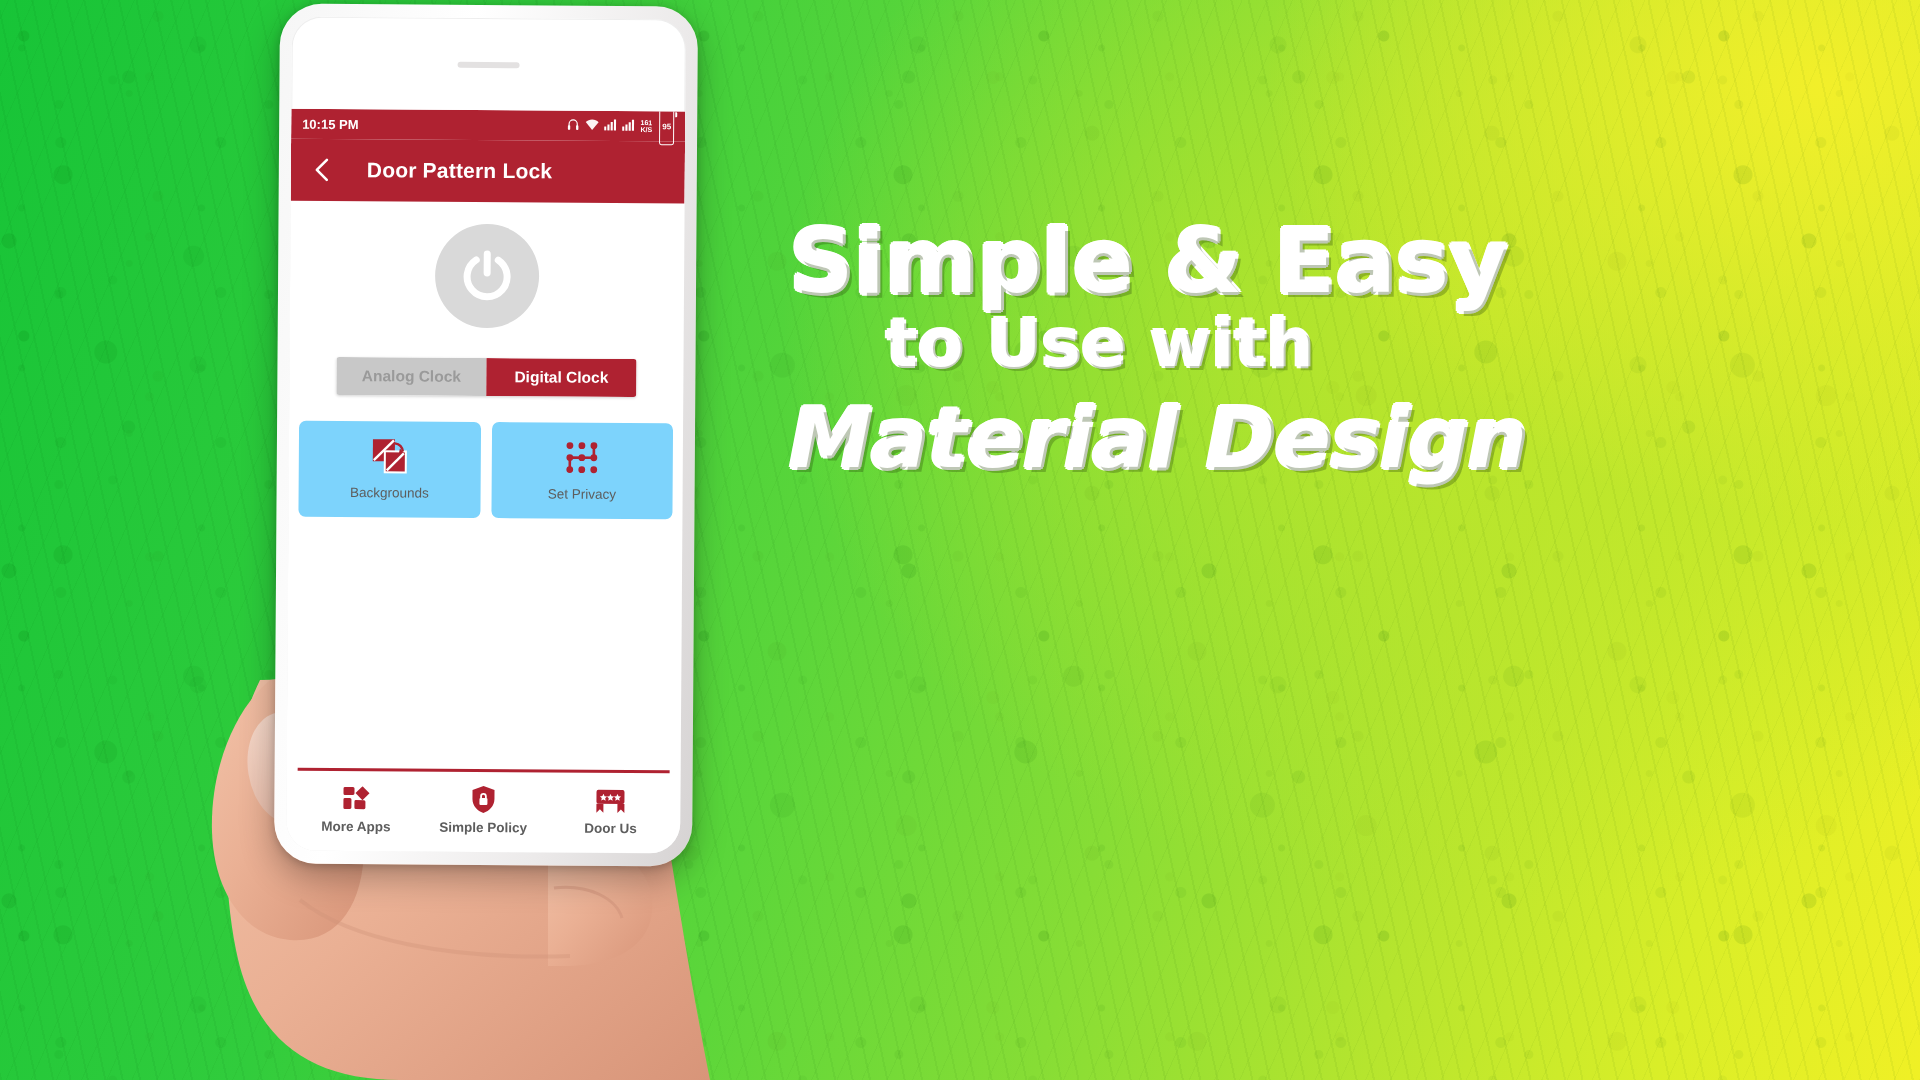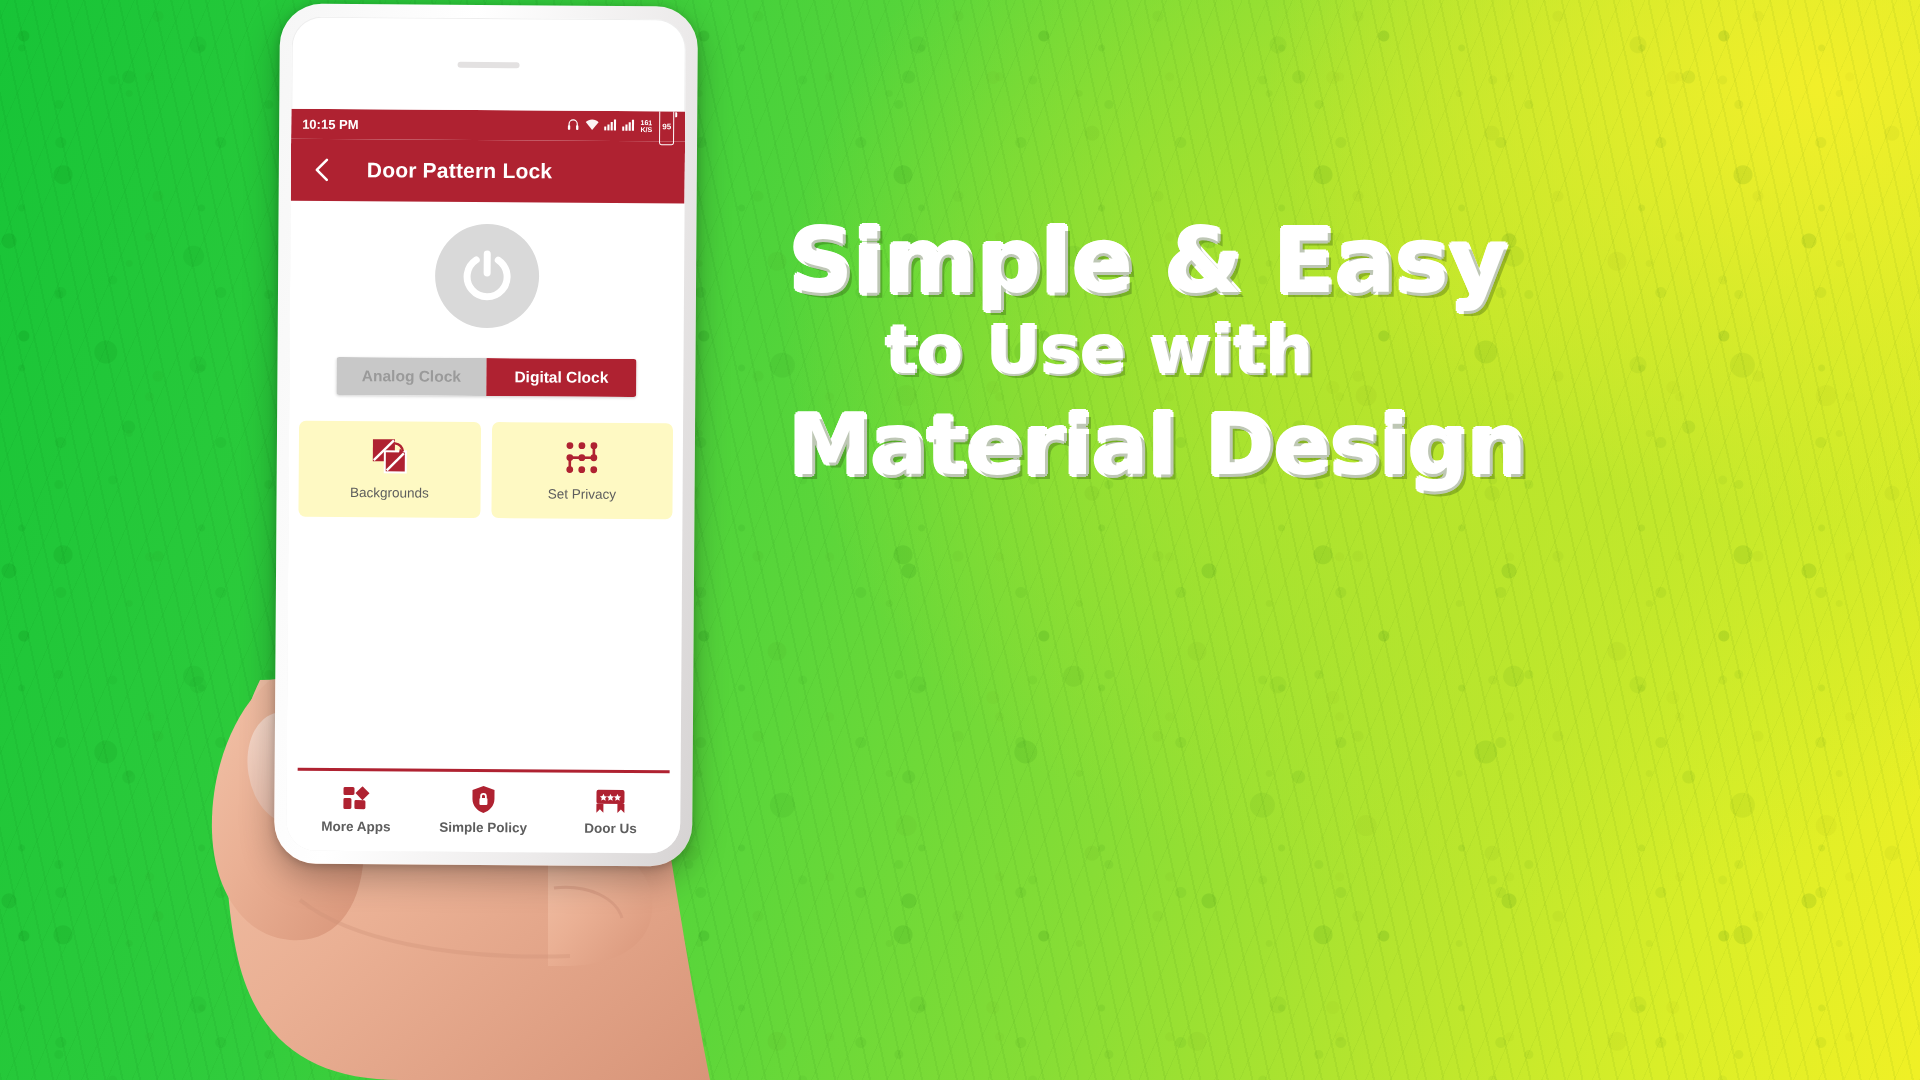--- a/index.html
+++ b/index.html
@@ -62,35 +62,36 @@
     font-weight:bold;
     letter-spacing:.5px;
   }
   .mk-line { white-space:nowrap; line-height:1.0; }
   #mk1 {
     font-size:88px; letter-spacing:1px;
     text-shadow:
       5px 5px 0 rgba(40,70,10,.30),
       -3px 0 0 #fff, 3px 0 0 #fff, 0 -3px 0 #fff, 0 3px 0 #fff,
       -2px -2px 0 #fff, 2px -2px 0 #fff, -2px 2px 0 #fff, 2px 2px 0 #fff;
-    margin-bottom:12px;
+    margin-bottom:5px;
   }
   #mk2 {
     font-size:66px;
     text-shadow:
       4px 4px 0 rgba(40,70,10,.28),
       -2px 0 0 #fff, 2px 0 0 #fff, 0 -2px 0 #fff, 0 2px 0 #fff;
     margin-bottom:21px;
   }
   #mk3 {
     font-size:82px; letter-spacing:.5px;
     text-shadow:
       5px 5px 0 rgba(40,70,10,.30),
       -3px 0 0 #fff, 3px 0 0 #fff, 0 -3px 0 #fff, 0 3px 0 #fff,
       -2px -2px 0 #fff, 2px -2px 0 #fff, -2px 2px 0 #fff, 2px 2px 0 #fff;
+    font-style: italic;
   }
 
   
   #hand { position:absolute; left:150px; top:380px; width:620px; height:700px; z-index:20; }
   #hand svg { width:100%; height:100%; display:block; }
 
   
   #phone {
     position:absolute; left:277px; top:5px; width:418px; height:860px; z-index:30;
     border-radius:42px;
@@ -172,21 +173,21 @@
     font-size:15.5px; font-weight:bold; cursor:pointer;
   }
   .toggle-seg.off { background:#c8c8c8; color:#9a9a9a; }
   .toggle-seg.on  { background:#AF2231; color:#ffffff; }
 
   #cards {
     display:flex; justify-content:space-between; gap:11px;
     padding:0 10px; margin-top:26px;
   }
   .card {
-    flex:1; background:#fef9c3; border-radius:7px;
+    flex:1; background:#7dd3fc; border-radius:7px;
     min-height:96px; padding:13px 5px 9px;
     display:flex; flex-direction:column; align-items:center;
     cursor:pointer;
   }
   .card-icon { height:44px; display:flex; align-items:center; justify-content:center; }
   .card-label {
     margin-top:7px; font-size:13.5px; color:#5d5d5d; text-align:center;
     line-height:1.25; font-weight:normal;
   }
 

